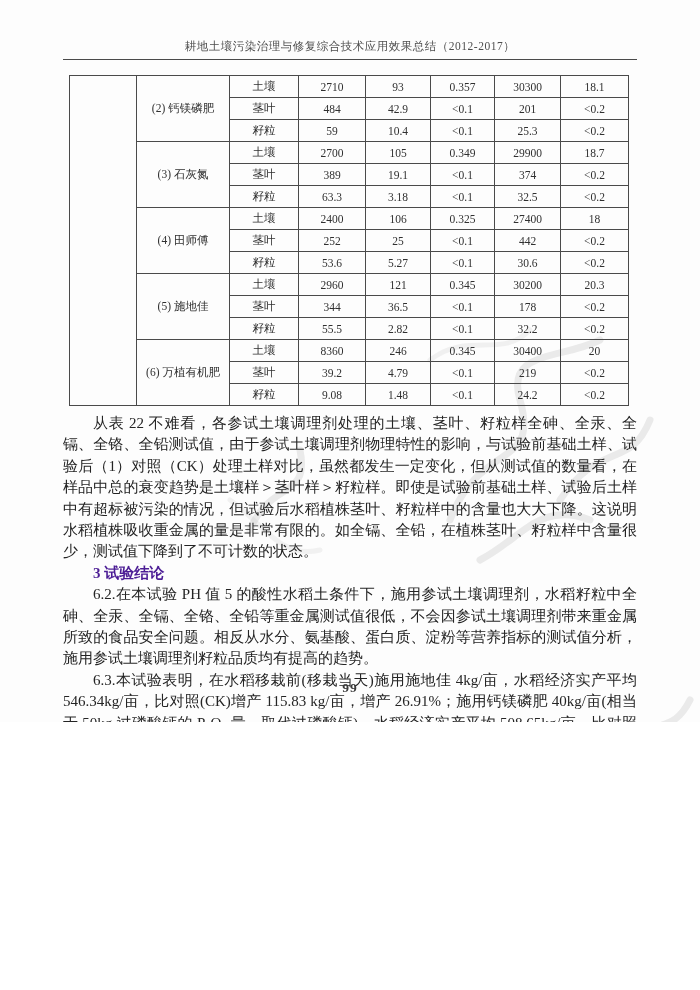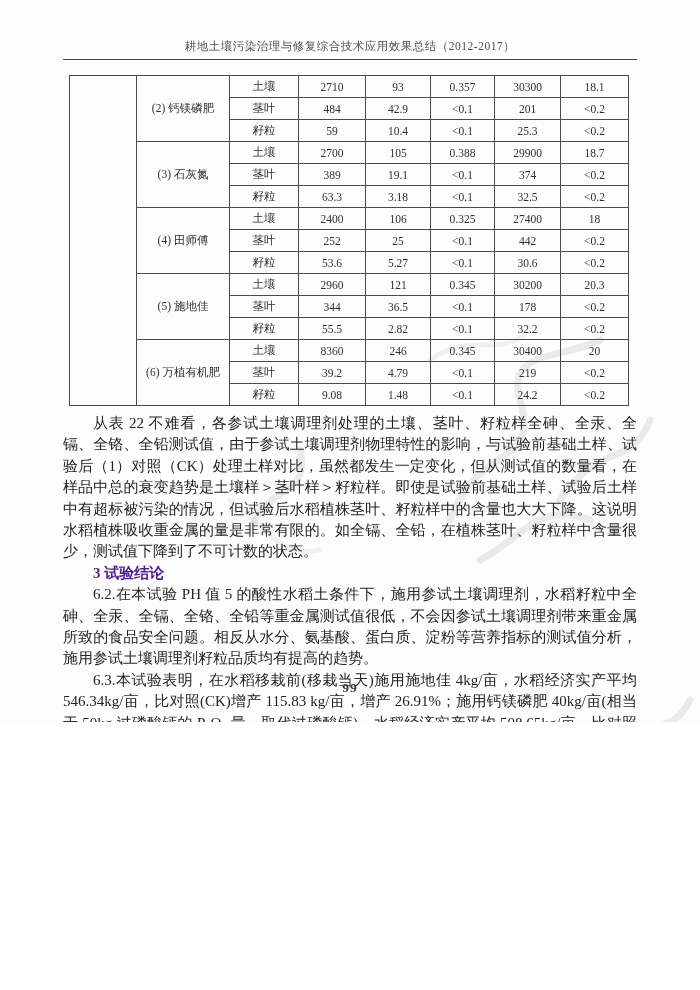--- a/index.html
+++ b/index.html
@@ -142,21 +142,21 @@
           <td>&lt;0.1</td>
           <td>25.3</td>
           <td>&lt;0.2</td>
         </tr>
 
         <tr>
           <td class="col-treat" rowspan="3">(3) 石灰氮</td>
           <td>土壤</td>
           <td>2700</td>
           <td>105</td>
-          <td>0.388</td>
+          <td>0.349</td>
           <td>29900</td>
           <td>18.7</td>
         </tr>
         <tr>
           <td>茎叶</td>
           <td>389</td>
           <td>19.1</td>
           <td>&lt;0.1</td>
           <td>374</td>
           <td>&lt;0.2</td>

